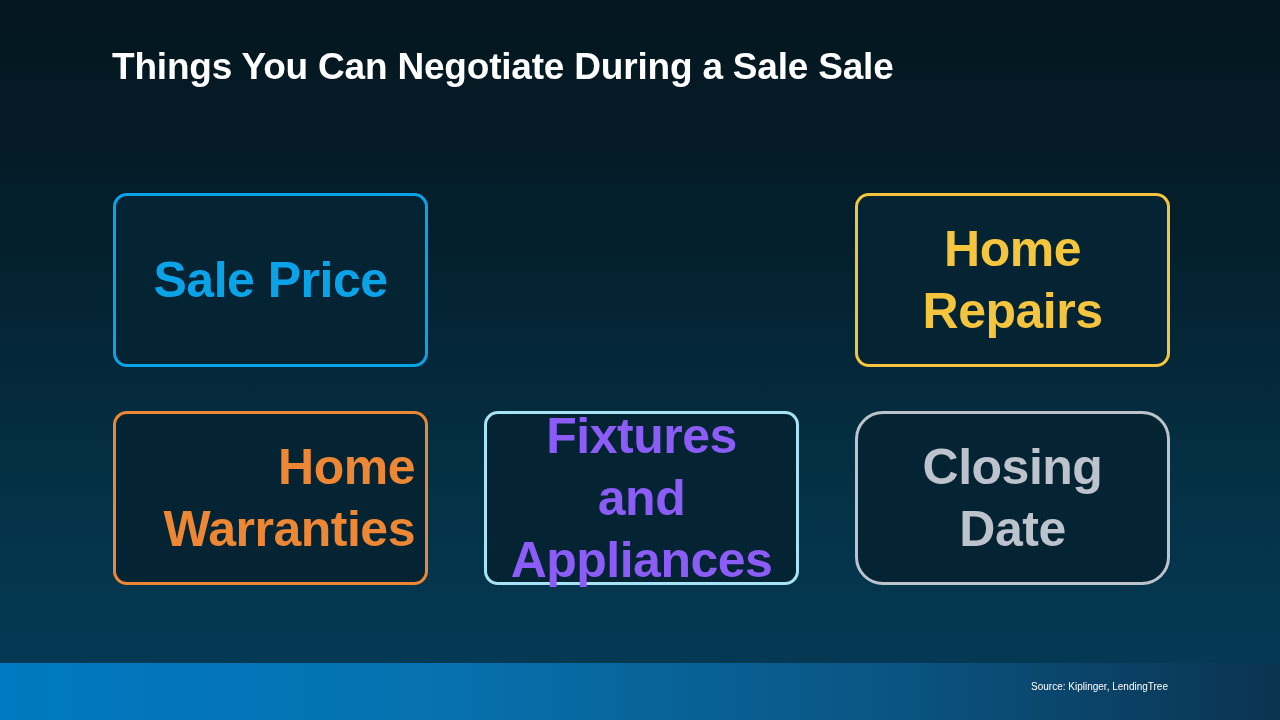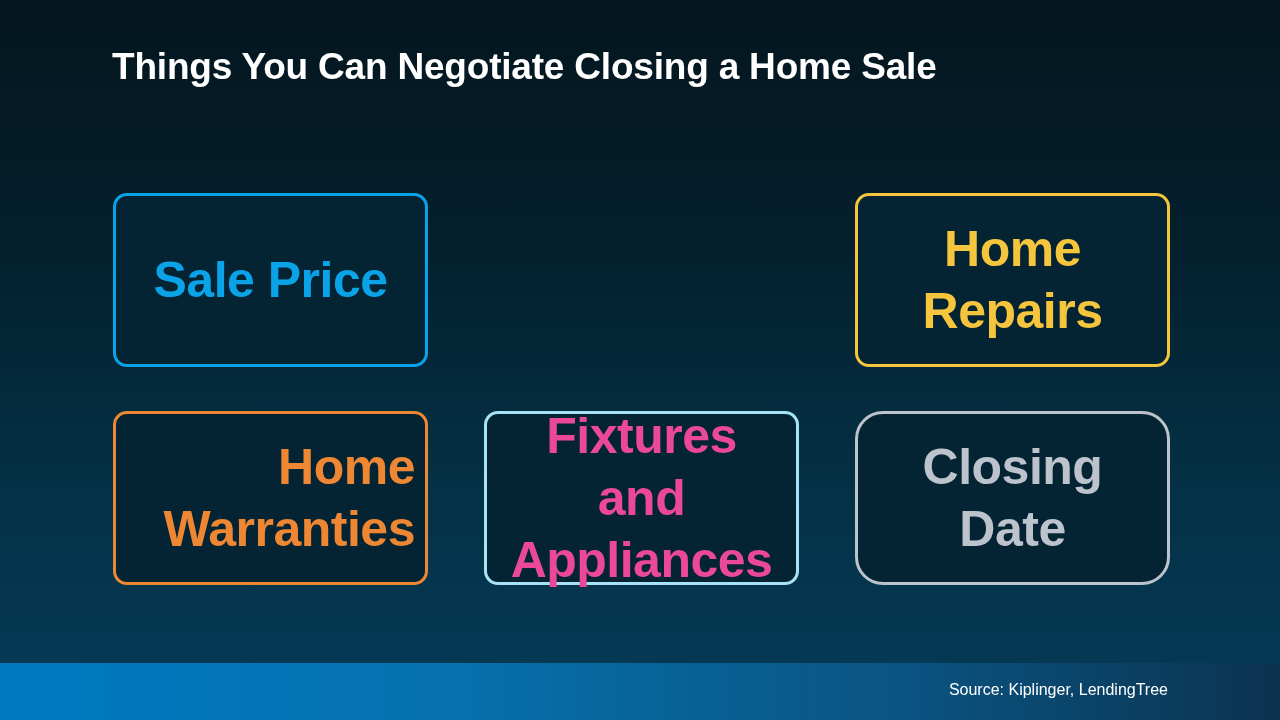--- a/index.html
+++ b/index.html
@@ -82,50 +82,50 @@
     left: 0;
     bottom: 0;
     width: 1280px;
     height: 57px;
     background: linear-gradient(90deg, #0079c2 0%, #0671ae 35%, #0a5482 70%, #0b3350 100%);
   }
   .footer-source {
     position: absolute;
     right: 112px;
     top: 18px;
-    font-size: 16px;
+    font-size: 10px;
     color: #ffffff;
     white-space: nowrap;
     margin-left: 40px;
   }
 </style>
 </head>
 <body>
 
 <div class="slide" style="background: linear-gradient(rgb(4, 22, 30) 0%, rgb(4, 32, 46) 35%, rgb(4, 50, 71) 70%, rgb(5, 59, 88) 100%);">
 
-  <div class="slide-title">Things You Can Negotiate Closing a Home Sale</div>
+  <div class="slide-title">Things You Can Negotiate During a Sale Sale</div>
 
   <div class="card-grid">
 
     <div class="card c1" style="border-color: rgb(11, 163, 232); background: rgb(4, 35, 51);">
       <span class="card-label" style="color: rgb(11, 163, 232);">Sale Price</span>
     </div>
 
 
     <div class="card c3" style="border-color: rgb(245, 197, 61); background: rgb(4, 35, 51);">
       <span class="card-label" style="color: rgb(245, 197, 61);">Home Repairs</span>
     </div>
 
     <div class="card c4" style="border-color: rgb(237, 135, 51); background: rgb(4, 35, 51); text-align: right;">
       <span class="card-label" style="color: rgb(237, 135, 51);">Home Warranties</span>
     </div>
 
     <div class="card c5" style="border-color: rgb(166, 228, 245); background: rgb(4, 35, 51);">
-      <span class="card-label" style="color: #ec4899;">Fixtures and Appliances</span>
+      <span class="card-label" style="color: #8b5cf6;">Fixtures and Appliances</span>
     </div>
 
     <div class="card c6" style="border-color: rgb(189, 195, 204); background: rgb(4, 35, 51);">
       <span class="card-label" style="color: rgb(189, 195, 204);">Closing Date</span>
     </div>
 
   </div>
 
   <div class="footer-bar" style="background: linear-gradient(90deg, rgb(0, 121, 194) 0%, rgb(6, 113, 174) 35%, rgb(10, 84, 130) 70%, rgb(11, 51, 80) 100%);">
     <div class="footer-source" style="color: rgb(255, 255, 255);">Source: Kiplinger, LendingTree</div>

